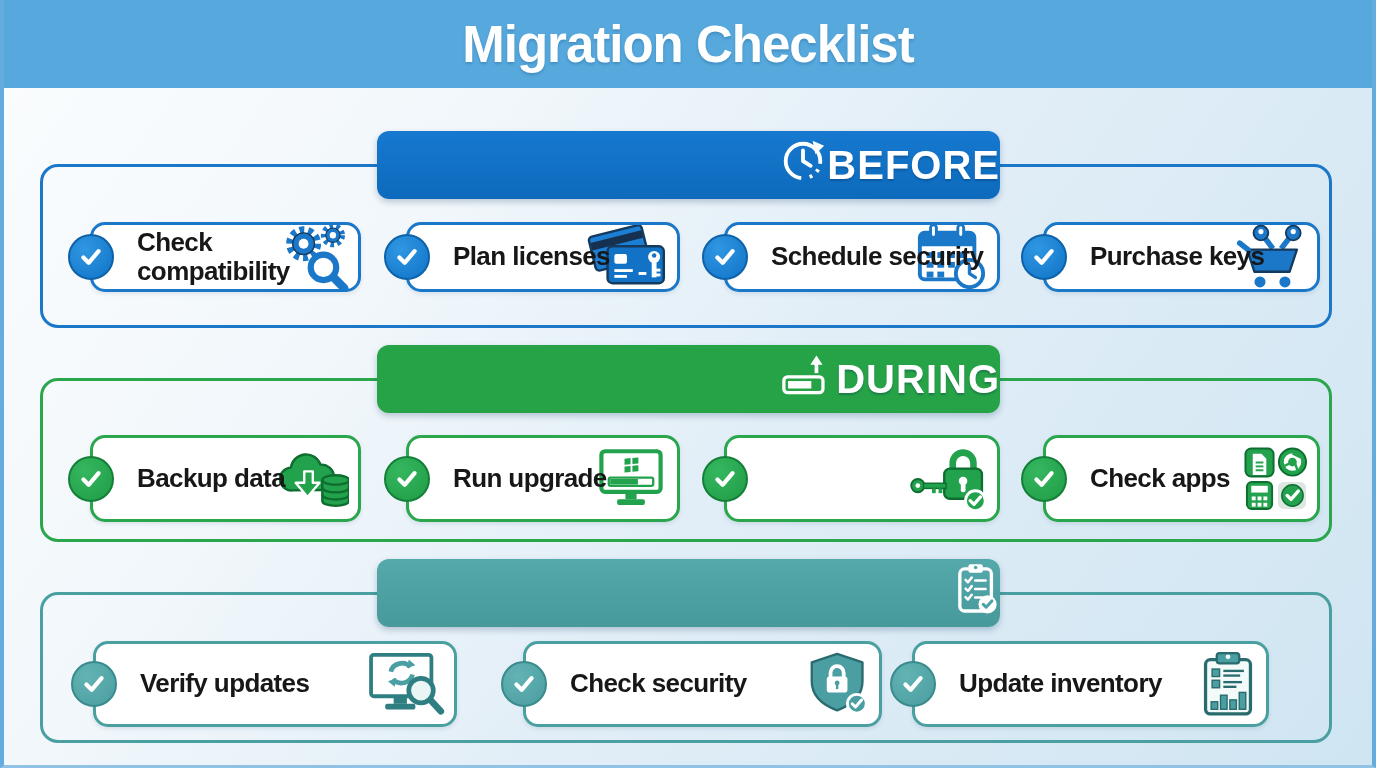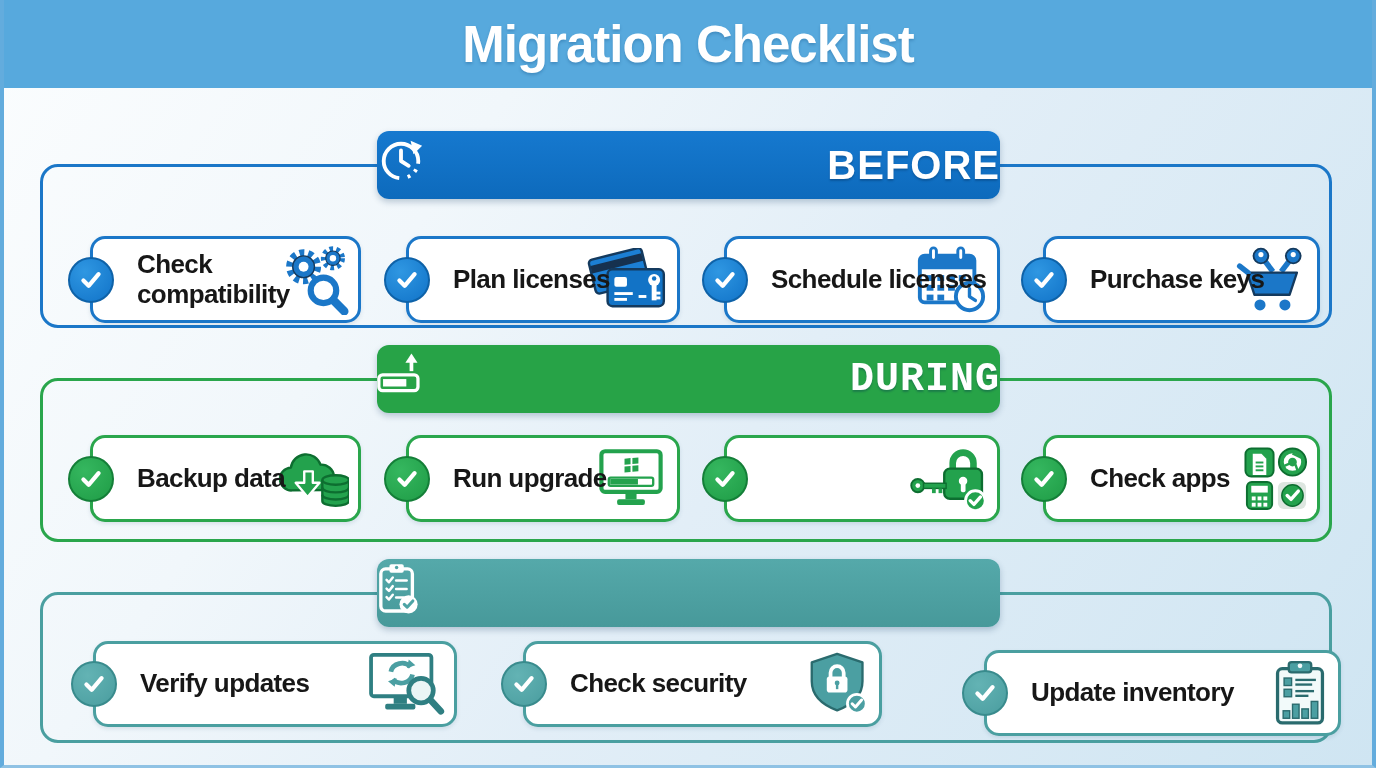--- a/index.html
+++ b/index.html
@@ -8,44 +8,44 @@
   .frame-border{position:absolute;inset:0;border-left:4px solid #63acdd;border-right:4px solid #63acdd;border-bottom:3px solid #8fc2e4;pointer-events:none;z-index:40;}
   
   .titlebar{position:absolute;top:0;left:0;width:100%;height:88px;background:#57a9dd;display:flex;align-items:center;justify-content:center;z-index:5;}
   .titlebar h1{margin:15px;color:#fff;font-size:51px;font-weight:bold;letter-spacing:-1px;text-shadow:0 2px 3px rgba(0,60,110,.25);}
   
   .outline{position:absolute;left:40px;width:1292px;border:3px solid;border-radius:18px;box-sizing:border-box;z-index:1;}
   .outline.blue{top:164px;height:164px;border-color:#1b77c8;}
   .outline.green{top:378px;height:164px;border-color:#2aa64c;}
   .outline.teal{top:592px;height:151px;border-color:#4a9fa0;}
   
-  .pill{position:absolute;left:377px;width:623px;height:68px;border-radius:12px;display:flex;align-items:center;justify-content:space-between;gap:0;z-index:6;box-shadow:0 3px 6px rgba(20,60,100,.25);}
+  .pill{position:absolute;left:377px;width:623px;height:68px;border-radius:12px;display:flex;align-items:center;justify-content:flex-end;gap:0;z-index:6;box-shadow:0 3px 6px rgba(20,60,100,.25);}
   .pill span{color:#fff;font-size:40px;font-weight:bold;letter-spacing:1px;text-shadow:0 2px 2px rgba(0,40,80,.3);}
   .pill.blue{top:131px;background:linear-gradient(180deg,#1679cf,#0d6abc);}
-  .pill.green{top:345px;background:linear-gradient(180deg,#2cab4e,#219641;);background-color:#27a347;font-family:Liberation Mono, monospace;}
+  .pill.green{top:345px;background:linear-gradient(180deg,#2cab4e,#219641;);background-color:#27a347;}
   .pill.teal{top:559px;background:linear-gradient(180deg,#55a9aa,#47999a);}
   
   .card{position:absolute;background:#fff;border:3px solid;border-radius:15px;box-sizing:border-box;display:flex;align-items:center;padding:0 8px 0 44px;z-index:3;box-shadow:0 2px 4px rgba(30,70,110,.12);}
   .card.blue{border-color:#1b77c8;}
   .card.green{border-color:#2aa64c;}
   .card.teal{border-color:#4a9fa0;}
   .card .label{font-size:26px;font-weight:bold;color:#171717;line-height:1.12;letter-spacing:-0.6px;position:relative;z-index:2;}
   .card .item-icon{position:absolute;right:9px;top:50%;transform:translateY(-50%);z-index:1;line-height:0;}
   
   .badge{position:absolute;left:-25px;top:50%;transform:translateY(-50%);width:46px;height:46px;border-radius:50%;display:flex;align-items:center;justify-content:center;border:2.5px solid;box-sizing:border-box;z-index:4;}
   .badge.blue{background:radial-gradient(circle at 35% 30%,#2f97e2,#1173c8);border-color:#0e62a8;}
   .badge.green{background:radial-gradient(circle at 35% 30%,#35b75f,#1f9c46);border-color:#147f38;}
   .badge.teal{background:radial-gradient(circle at 35% 30%,#63b3b4,#4a9d9f);border-color:#398b8d;}
   
-  .r1{top:222px;height:87px;margin-top:14px;}
+  .r1{top:222px;height:70px;}
   .r2{top:435px;height:87px;}
   .r3{top:641px;height:86px;}
   .p1{left:90px;width:271px;}  .p2{left:406px;width:274px;}
   .p3{left:724px;width:276px;} .p4{left:1043px;width:277px;}
-  .q1{left:93px;width:364px;}  .q2{left:523px;width:359px;} .q3{left:984px;width:357px;margin-top:9px;}
+  .q1{left:93px;width:364px;}  .q2{left:523px;width:359px;} .q3{left:912px;width:357px;}
 </style>
 </head>
 <body>
 
 <div class="canvas">
 
   <div class="titlebar">
     <h1>Migration Checklist</h1>
   </div>
 
@@ -109,21 +109,21 @@
       </svg>
     </span>
   </div>
 
   <div class="card blue r1 p3">
     <div class="badge blue">
       <svg width="28" height="28" viewBox="0 0 24 24">
           <path d="M5.5,12.5 l4.5,4.5 8.5,-10" stroke="#fff" stroke-width="3.6" fill="none" stroke-linecap="round" stroke-linejoin="round"></path>
         </svg>
     </div>
-    <div class="label">Schedule licenses</div>
+    <div class="label">Schedule security</div>
     <span class="item-icon">
       <svg width="74" height="70" viewBox="0 0 76 70">
         <rect x="6" y="10" width="56" height="48" rx="5" fill="#fff" stroke="#1b77c8" stroke-width="4"></rect>
         <path d="M6,15 a5,5 0 0 1 5,-5 h46 a5,5 0 0 1 5,5 v9 H6 Z" fill="#1b77c8"></path>
         <rect x="17" y="2" width="6" height="13" rx="3" fill="#fff" stroke="#1b77c8" stroke-width="3"></rect>
         <rect x="45" y="2" width="6" height="13" rx="3" fill="#fff" stroke="#1b77c8" stroke-width="3"></rect>
         <g fill="#1b77c8">
           <rect x="13" y="30" width="7" height="6"></rect>
             <rect x="24" y="30" width="7" height="6"></rect>
             <rect x="35" y="30" width="7" height="6"></rect>

